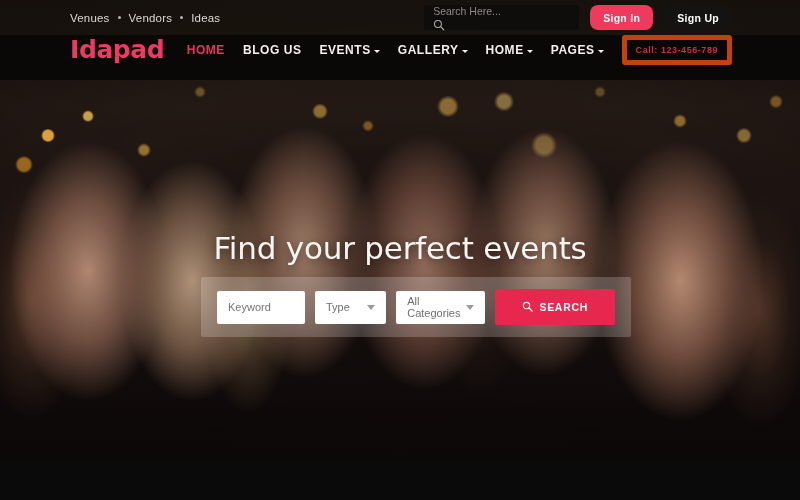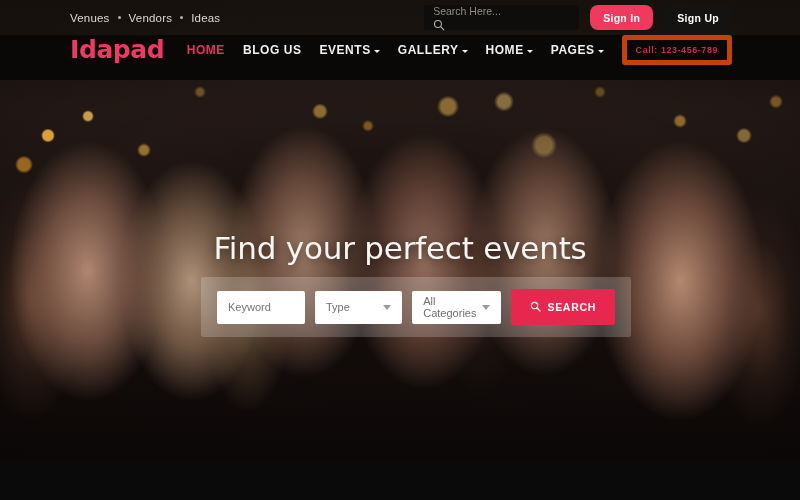--- a/index.html
+++ b/index.html
@@ -254,21 +254,21 @@
   }
   .btn-search {
     height: 36px;
     background: #e8274f;
     border: none;
     border-radius: 2px;
     color: #fff;
     font-size: 10.5px;
     font-weight: bold;
     letter-spacing: .7px;
-    padding: 0 19px;
+    padding: 0 27px;
     display: flex; align-items: center; gap: 6px;
     cursor: pointer;
     margin-left: auto;
     font-family: "Liberation Sans", sans-serif;
   }
 </style>
 </head>
 <body>
 
 <div class="page">

